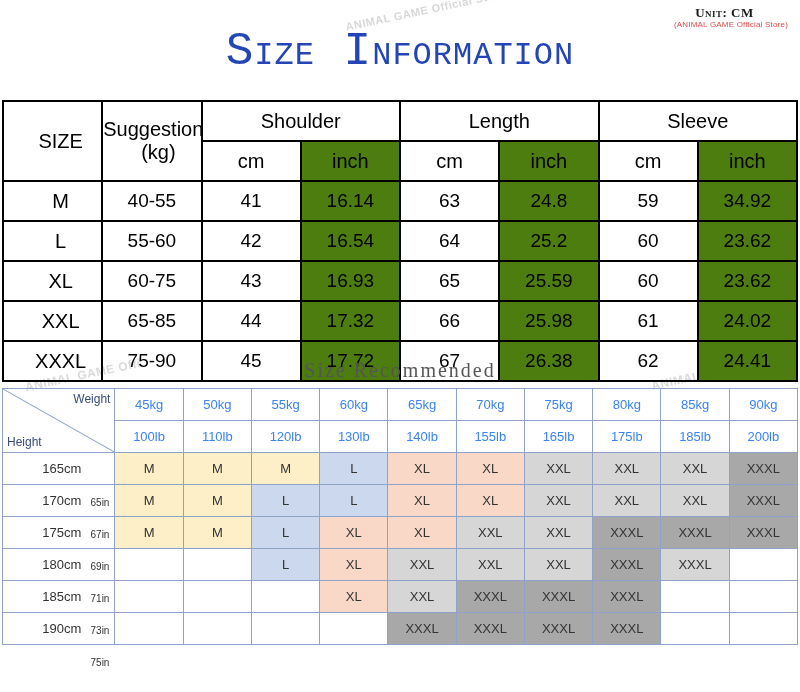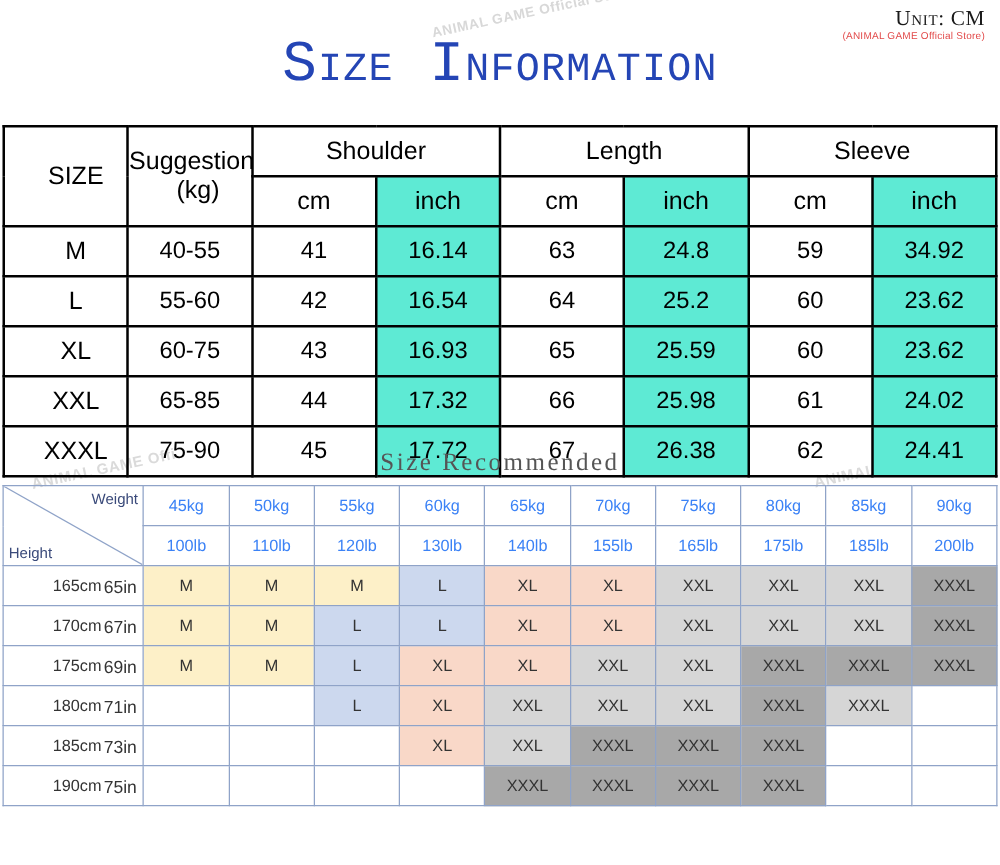--- a/index.html
+++ b/index.html
@@ -33,25 +33,24 @@
   .unit-wrap {
     position: absolute;
     top: 6px;
     right: 12px;
     text-align: center;
     line-height: 1.05;
   }
   .unit-main {
     font-family: "Liberation Serif", serif;
     font-variant: small-caps;
-    font-weight: normal;
-    font-size: 17px;
+    font-weight: bold;
+    font-size: 13px;
     color: #1a1a1a;
     letter-spacing: .5px;
-    text-align: right;
   }
   .unit-sub {
     font-size: 8px;
     color: #e24a4a;
     letter-spacing: .2px;
     margin-top: 1px;
     padding-left: 13px;
   }
 
   
@@ -81,21 +80,21 @@
     border: 2px solid #000;
     text-align: center;
     font-family: "Liberation Sans", sans-serif;
     font-size: 19px;
     color: #000;
     height: 38px;
     padding: 0;
     font-weight: normal;
   }
   .top-table th { font-size: 20px; }
-  .top-table .shade { background: #5eead4; }
+  .top-table .shade { background: #4d7c0f; }
   .top-table .size-cell { font-size: 20px; padding-left: 16px; }
   .sugg-line1 { display:block; }
   .sugg-line2 { display:block;padding-left:13px; }
 
   
   .rec-wrap {
     position: absolute;
     top: 355px;
     left: 2px;
     width: 796px;
@@ -149,21 +148,21 @@
     width: 100%; height: 100%;
   }
   .rowhead {
     text-align: left;
     padding-left: 6px !important;
     font-size: 13px;
     color: #3a4a7a;
     position: relative;
   }
   .rowhead .cm { }
-  .rowhead .inch { position: absolute; right: 5px; font-size: 14px; }
+  .rowhead .inch { position: absolute; right: 5px; font-size: 10px; margin-top: 36px; }
 
   
   .f-yellow { background: #fdf0c8; }
   .f-blue   { background: #ccd8ee; }
   .f-peach  { background: #f9d8c8; }
   .f-grayl  { background: #d6d6d6; }
   .f-gray   { background: #a8a8a8; }
   .f-none   { background: #ffffff; }
 </style>
 </head>

